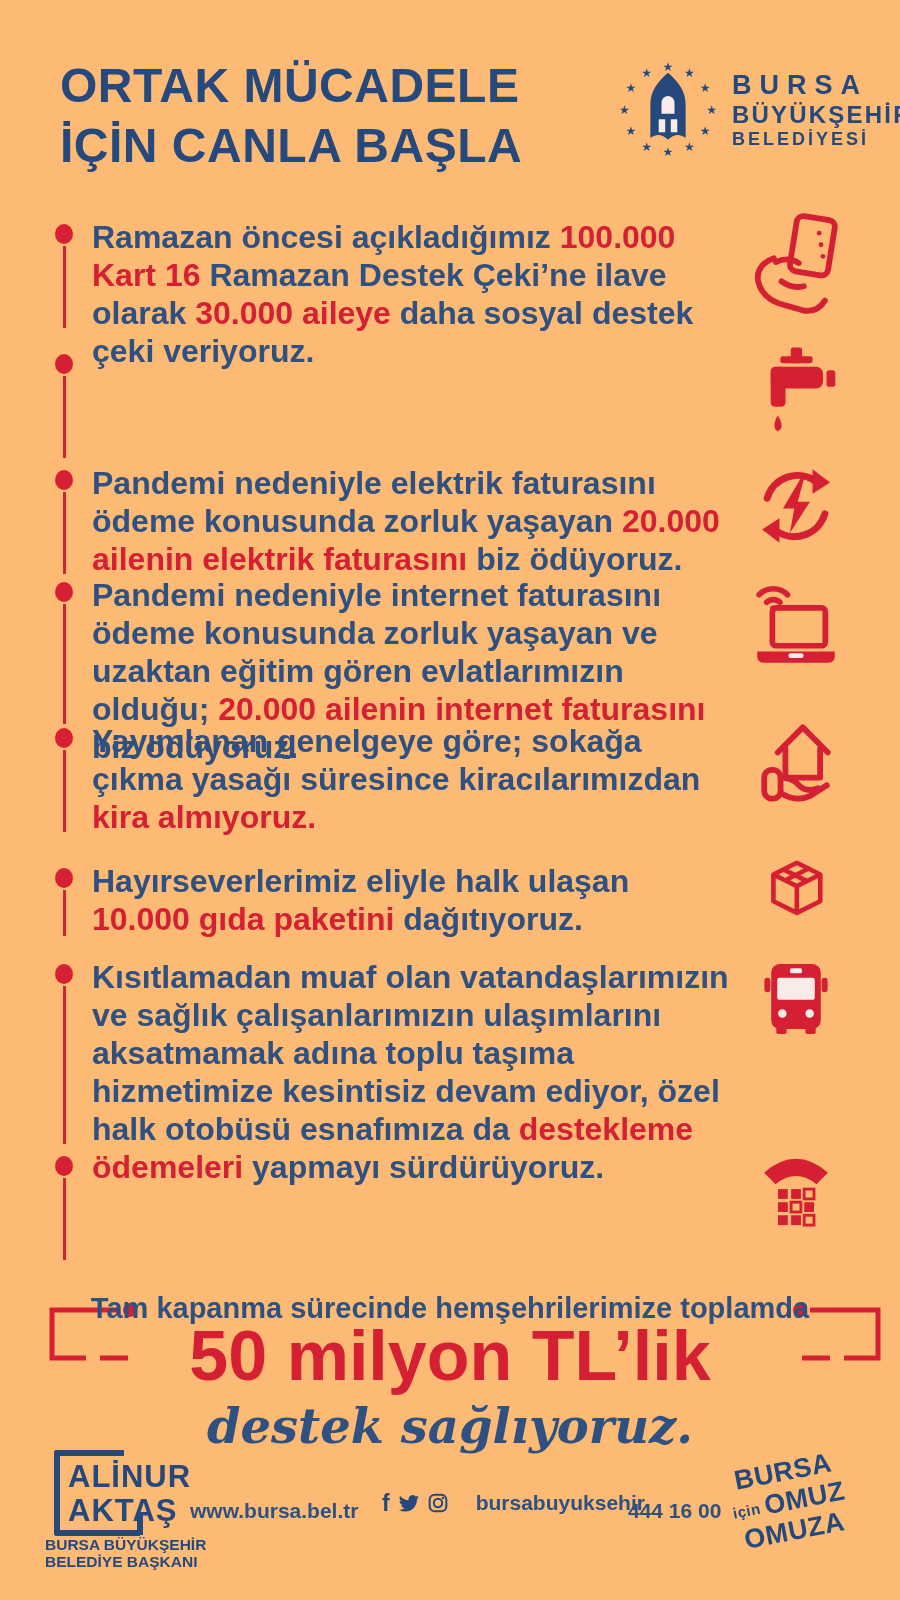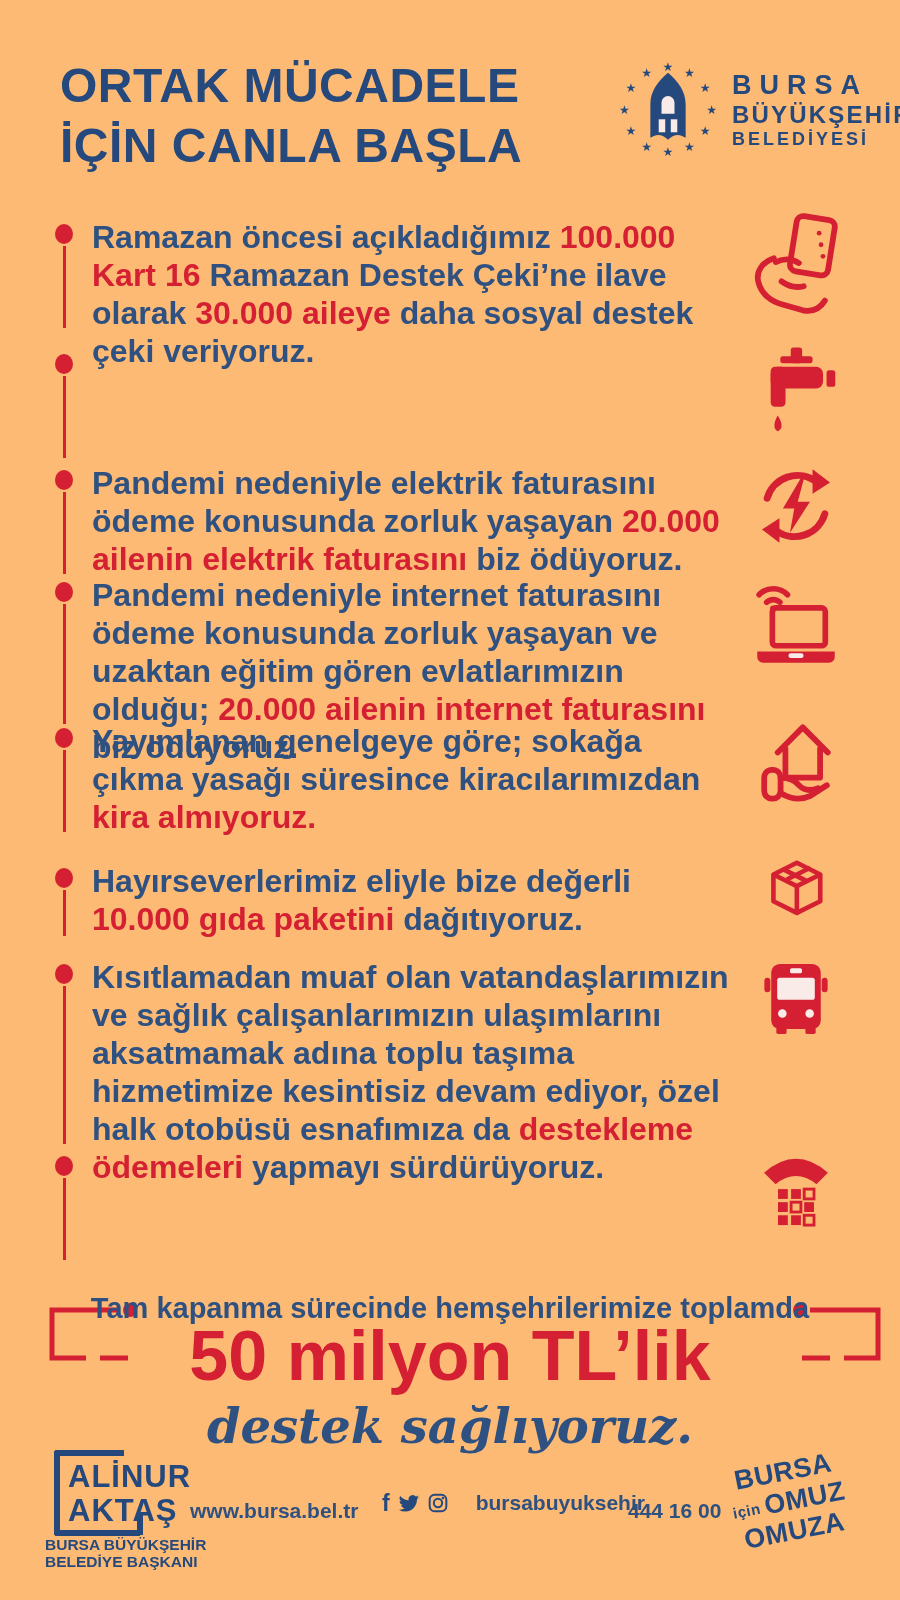--- a/index.html
+++ b/index.html
@@ -164,21 +164,21 @@
       <rect x="22" y="60" width="17" height="30" rx="8"></rect>
       <path d="M39 84 q16 10 31 3 l17 -11"></path>
       <path d="M39 68 q13 0 19 8 q8 8 20 3"></path>
     </svg>
   </div>
 
   <div class="marker" style="top:868px">
     <div class="dot"></div>
     <div class="stem" style="height:46px"></div>
   </div>
-  <div class="item" style="top:862px"><span>Hayırseverlerimiz eliyle bize değerli </span><span class="hl">10.000 gıda paketini</span><span> dağıtıyoruz.</span></div>
+  <div class="item" style="top:862px"><span>Hayırseverlerimiz eliyle halk ulaşan </span><span class="hl">10.000 gıda paketini</span><span> dağıtıyoruz.</span></div>
   <div class="icon" style="top:846px">
     <svg width="92" height="92" viewBox="0 0 110 110" fill="none" stroke="#d42032" stroke-width="5.5" stroke-linejoin="round">
       <polygon points="28,34 56,20 84,34 56,48"></polygon>
       <path d="M28 34 V66 L56 80 V48"></path>
       <path d="M84 34 V66 L56 80"></path>
       <path d="M40 28 L68 42"></path>
       <path d="M72 26 L44 40"></path>
     </svg>
   </div>
 

